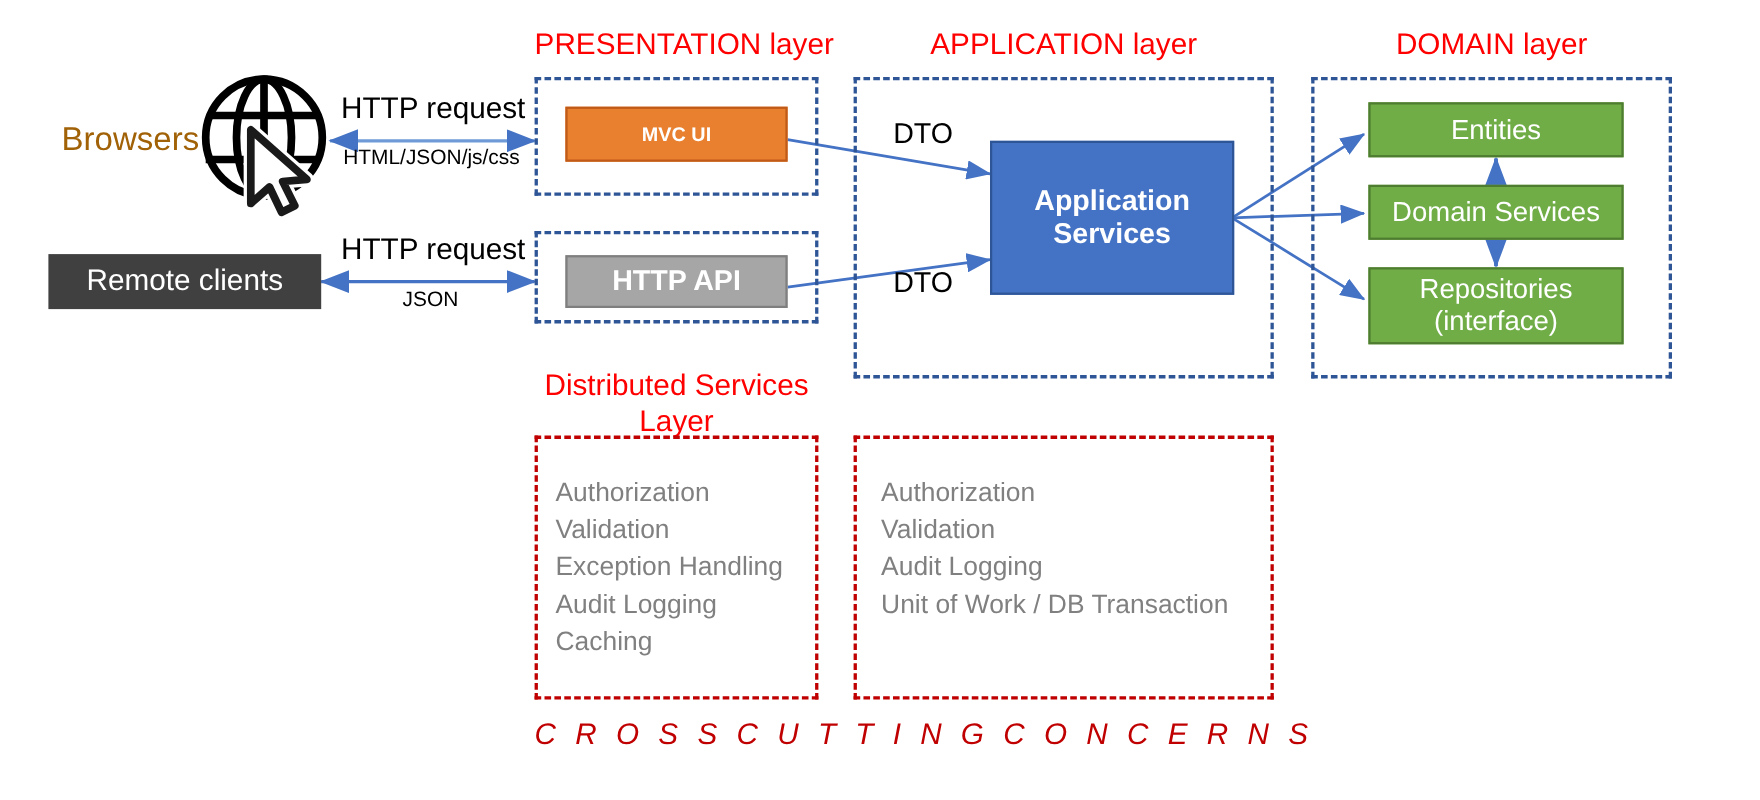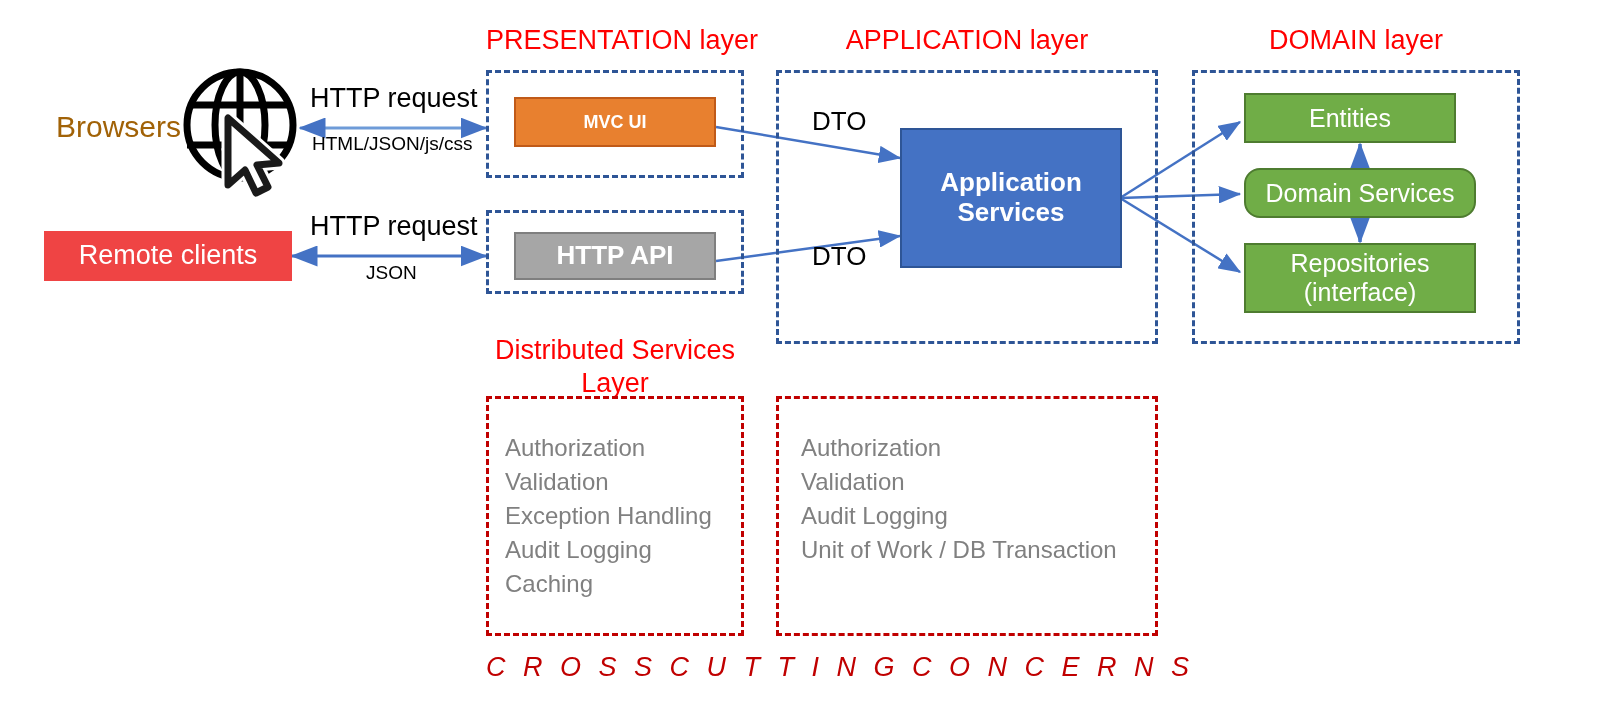--- a/index.html
+++ b/index.html
@@ -70,21 +70,21 @@
     font-size: 26px;
     font-weight: bold;
   }
   .node-green {
     background: #70AD47;
     border: 2px solid #4E7C30;
     font-size: 25px;
     font-weight: normal;
   }
   .node-black {
-    background: #ef4444;
+    background: #404040;
     border: none;
     font-size: 27px;
     font-weight: normal;
   }
 
   
   .plain {
     color: #000000;
     font-size: 27px;
     white-space: nowrap;
@@ -217,23 +217,23 @@
   </div>
 
   <div class="abs dto" style="left:812px; top:106px;">DTO</div>
   <div class="abs dto" style="left:812px; top:241px;">DTO</div>
 
   <div class="abs node node-app" style="left:900px; top:128px; width:222px; height:140px; flex-direction:column;">
     <span>Application</span>
     <span>Services</span>
   </div>
 
-  <div class="abs node node-green" style="left:1244px; top:93px; width:212px; height:50px;">Entities</div>
-
-  <div class="abs node node-green" style="left:1244px; top:168px; width:232px; height:50px;border-radius:16px;">Domain Services</div>
+  <div class="abs node node-green" style="left:1244px; top:93px; width:232px; height:50px;">Entities</div>
+
+  <div class="abs node node-green" style="left:1244px; top:168px; width:232px; height:50px;">Domain Services</div>
 
   <div class="abs node node-green" style="left:1244px; top:243px; width:232px; height:70px; flex-direction:column;">
     <span>Repositories</span>
     <span>(interface)</span>
   </div>
 
   <div class="abs cc-box" style="left:486px; top:396px; width:258px; height:240px;">
     <div class="cc-list" style="margin-left:16px; margin-top:32px;">
       <div>Authorization</div>
       <div>Validation</div>

